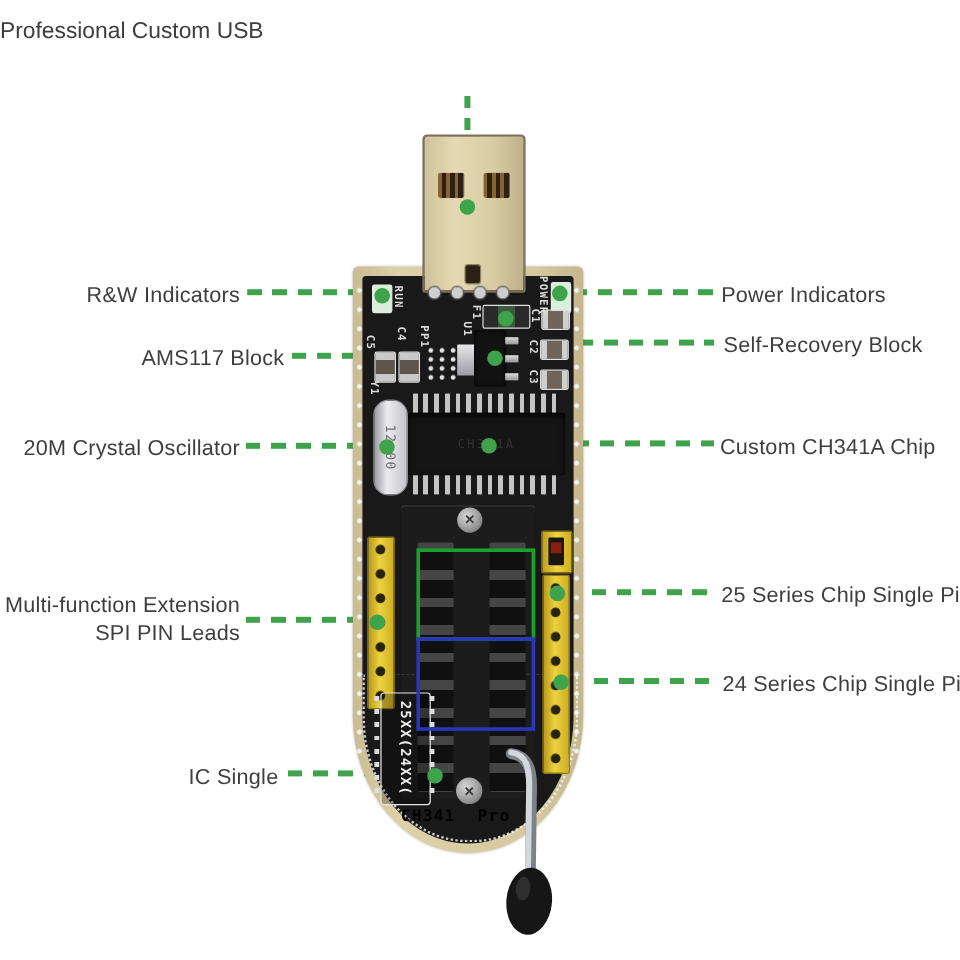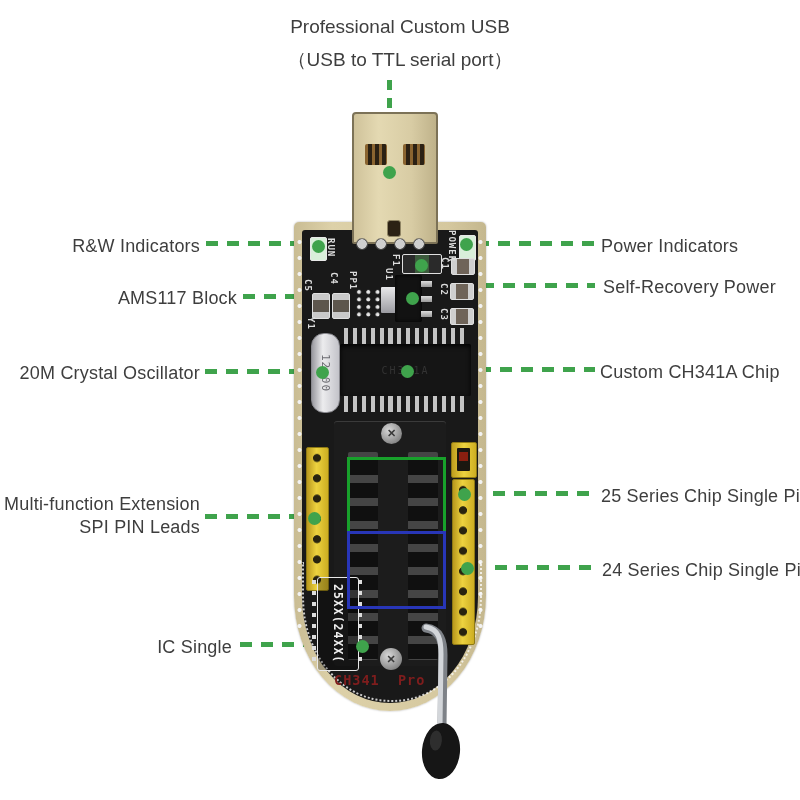--- a/index.html
+++ b/index.html
@@ -7,21 +7,21 @@
     position:relative; width:800px; height:800px; background:#ffffff;
     font-family:"Liberation Sans", sans-serif; overflow:hidden;
   }
   
   .callout{
     position:absolute; font-size:18px; color:var(--label-text,#3e3e3e);
     white-space:nowrap; line-height:23px; letter-spacing:.2px;
   }
   .callout.right-align{ text-align:right; }
   .title-block{
-    position:absolute; left:0; right:0; top:10px; text-align:center;
+    position:absolute; left:0; right:0; top:10px; text-align:left;
     font-size:19px; color:var(--label-text,#3e3e3e); line-height:33px;
   }
   
   .dash-h{
     position:absolute; height:5px;
     background:repeating-linear-gradient(90deg,var(--accent-green,#3fa34c) 0 12px,transparent 12px 21px);
   }
   .dash-v{
     position:absolute; width:5px;
     background:repeating-linear-gradient(180deg,var(--accent-green,#3fa34c) 0 10px,transparent 10px 18px);
@@ -175,33 +175,32 @@
   .dip-outline .marking{
     writing-mode:vertical-rl; color:#eee; font-size:11.5px;
     font-family:"DejaVu Sans Mono",monospace; letter-spacing:1px; font-weight:bold;
   }
   .dip-ticks{
     position:absolute; top:580px; width:4px; height:86px; z-index:6;
     background:repeating-linear-gradient(180deg,#ddd 0 4px,transparent 4px 11px);
   }
   .bottom-marking{
     position:absolute; left:334px; top:672px; width:120px; z-index:6;
-    color:#7f1d1d; font-family:"DejaVu Sans Mono",monospace; font-size:13.5px;
+    color:#000000; font-family:"DejaVu Sans Mono",monospace; font-size:13.5px;
     font-weight:bold; white-space:pre; letter-spacing:1px;
   }
   .lever{ position:absolute; left:410px; top:605px; width:70px; height:185px; z-index:8; }
 </style>
 </head>
 <body>
 
 <div class="canvas">
 
   <div class="title-block">
     <div>Professional Custom USB</div>
-    <div>（USB to TTL serial port）</div>
   </div>
 
   <div class="usb">
     <div class="slot s1"></div>
     <div class="slot s2"></div>
     <div class="crimp"></div>
   </div>
 
   <div class="pcb"></div>
   <div class="pcb-core"></div>
@@ -315,18 +314,18 @@
   <div class="callout right-align" style="right:600px;top:235px;">R&amp;W Indicators</div>
   <div class="callout right-align" style="right:563px;top:287px;">AMS117 Block</div>
   <div class="callout right-align" style="right:600px;top:362px;">20M Crystal Oscillator</div>
   <div class="callout right-align" style="right:600px;top:493px;">
     <div>Multi-function Extension</div>
     <div>SPI PIN Leads</div>
   </div>
   <div class="callout right-align" style="right:568px;top:636px;">IC Single</div>
 
   <div class="callout" style="left:601px;top:235px;text-align:center;">Power Indicators</div>
-  <div class="callout" style="left:603px;top:276px;">Self-Recovery Power</div>
+  <div class="callout" style="left:603px;top:276px;">Self-Recovery Block</div>
   <div class="callout" style="left:600px;top:361px;">Custom CH341A Chip</div>
   <div class="callout" style="left:601px;top:485px;">25 Series Chip Single Pin</div>
   <div class="callout" style="left:602px;top:559px;">24 Series Chip Single Pin</div>
 
 </div>
 
 </body></html>

